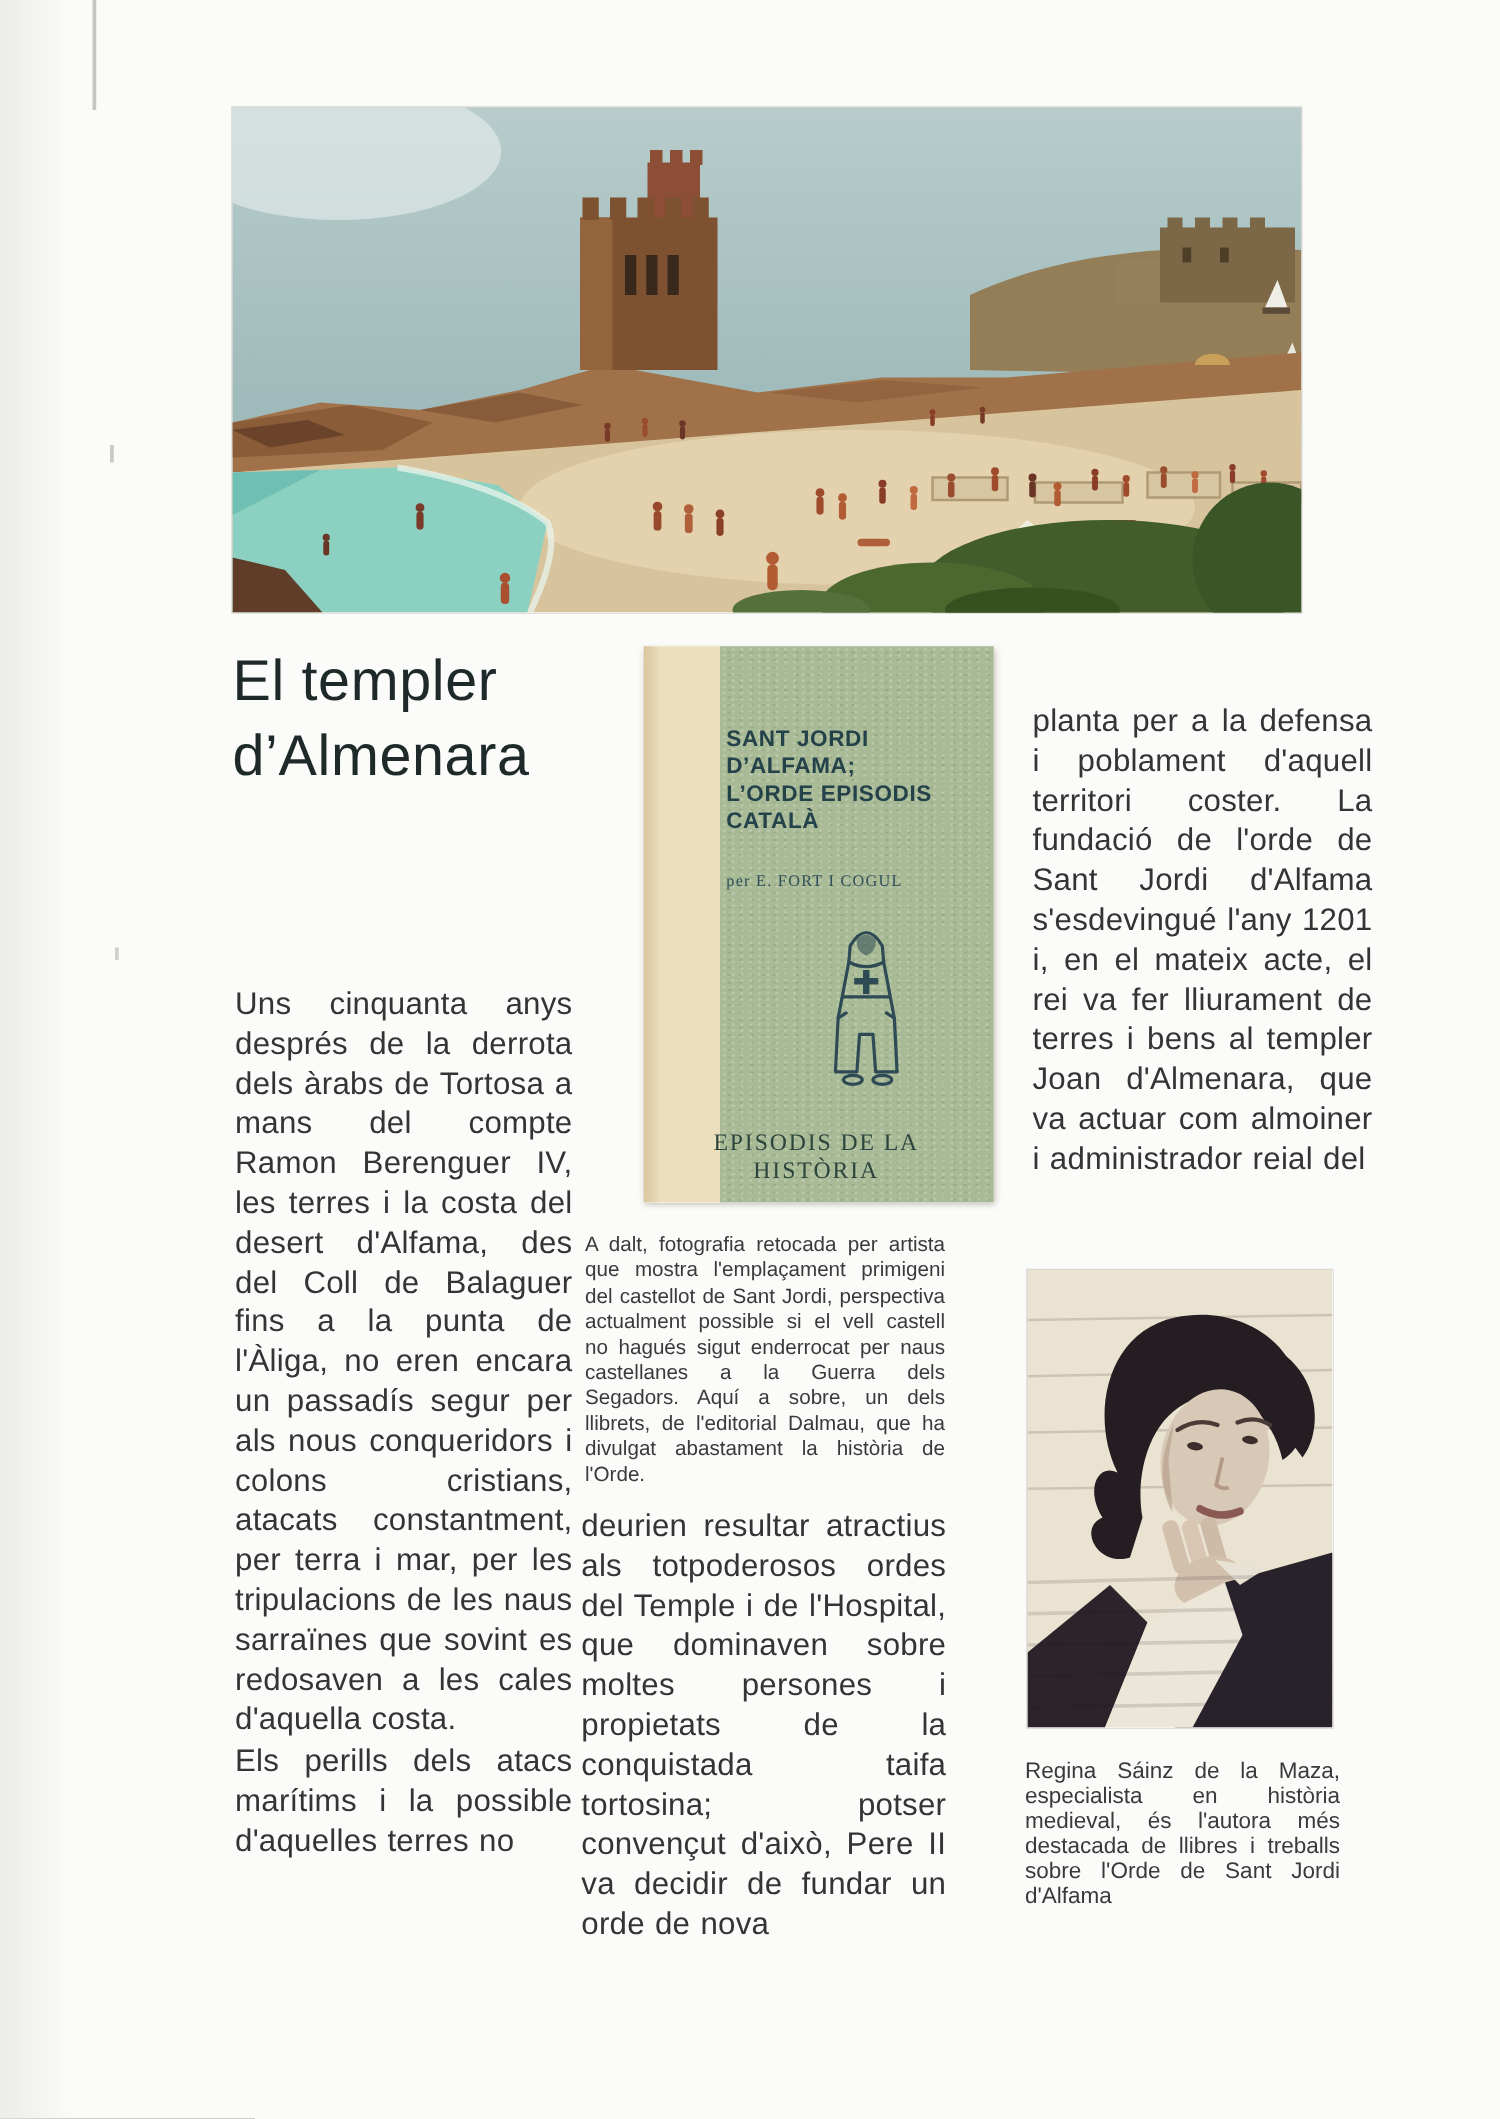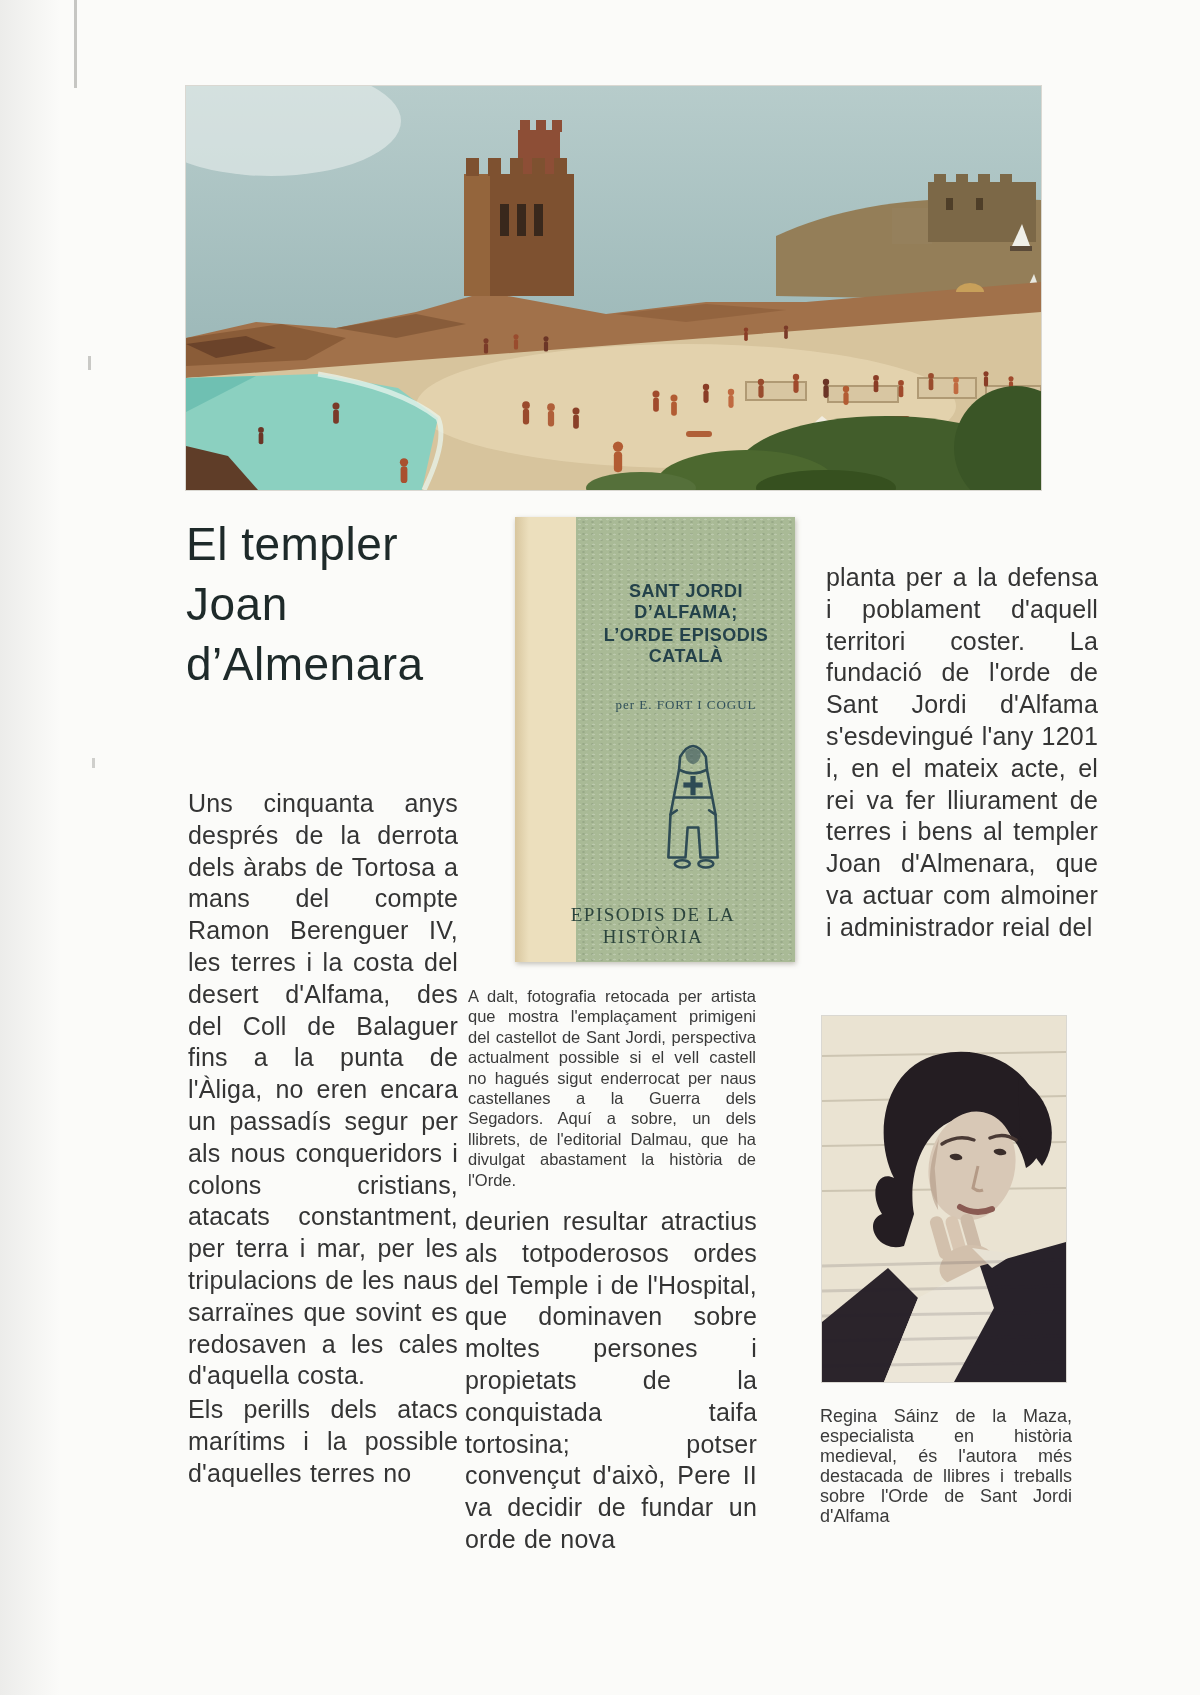--- a/index.html
+++ b/index.html
@@ -41,25 +41,25 @@
   .book{position:absolute;left:515px;top:517px;width:280px;height:445px;margin:0;
     box-shadow:1px 2px 5px rgba(90,80,60,.35);}
   .book .spine{position:absolute;left:0;top:0;width:61px;height:100%;
     background:linear-gradient(90deg,#d8c69e 0,#ecdfbd 14px,#ecdfbd 100%);}
   .book .cover{position:absolute;left:61px;top:0;right:0;height:100%;
     background-color:#a9ba96;
     background-image:
       radial-gradient(rgba(255,255,255,.22) 1px, rgba(0,0,0,0) 1.6px),
       radial-gradient(rgba(60,80,55,.16) 1px, rgba(0,0,0,0) 1.6px);
     background-size:7px 5px,9px 6px;background-position:0 0,3px 2px;}
-  .bk-title{position:absolute;left:66px;right:4px;text-align:center;
+  .bk-title{position:absolute;left:66px;right:4px;text-align:left;
     color:#24424a;font-weight:bold;font-size:18px;letter-spacing:.5px;}
   .bk-title.l1{top:64px;}
   .bk-title.l2{top:108px;}
-  .bk-author{position:absolute;left:66px;right:4px;top:180px;text-align:center;
+  .bk-author{position:absolute;left:66px;right:4px;top:180px;
     font-family:"Liberation Serif",serif;font-size:13px;letter-spacing:1px;color:#30505a;}
   .bk-monk{position:absolute;left:118px;top:214px;width:120px;height:150px;}
   .bk-series{position:absolute;left:6px;right:10px;bottom:14px;text-align:center;
     font-family:"Liberation Serif",serif;font-size:19px;letter-spacing:1.5px;color:#2c453d;}
 
   .caption{
     position:absolute;color:#3a3a3a;font-size:16.5px;line-height:20.4px;
     text-align:justify;margin:0;word-spacing:1px;
   }
   .caption-book{left:468px;top:986px;width:288px;}
@@ -187,21 +187,20 @@
       <ellipse cx="700" cy="385" rx="150" ry="55" fill="#425d2b"></ellipse>
       <ellipse cx="560" cy="398" rx="90" ry="34" fill="#4c682f"></ellipse>
       <ellipse cx="830" cy="362" rx="62" ry="62" fill="#3a5526"></ellipse>
       <ellipse cx="455" cy="402" rx="55" ry="16" fill="#55703a"></ellipse>
       <ellipse cx="640" cy="402" rx="70" ry="18" fill="#36501f"></ellipse>
     </svg>
   </figure>
 
   <h1 class="title">
     <span>El templer</span>
-    <span>Joan</span>
     <span>d’Almenara</span>
   </h1>
 
   <p class="bodytext p-left-1">Uns cinquanta anys després de la derrota dels àrabs de Tortosa a mans del compte Ramon Berenguer IV, les terres i la costa del desert d'Alfama, des del Coll de Balaguer fins a la punta de l'Àliga, no eren encara un passadís segur per als nous conqueridors i colons cristians, atacats constantment, per terra i mar, per les tripulacions de les naus sarraïnes que sovint es redosaven a les cales d'aquella costa.</p>
   <p class="bodytext p-left-2">Els perills dels atacs marítims i la possible d'aquelles terres no</p>
 
   <figure class="book">
     <div class="spine"></div>
     <div class="cover"></div>
     <div class="bk-title l1">SANT JORDI D’ALFAMA;</div>

